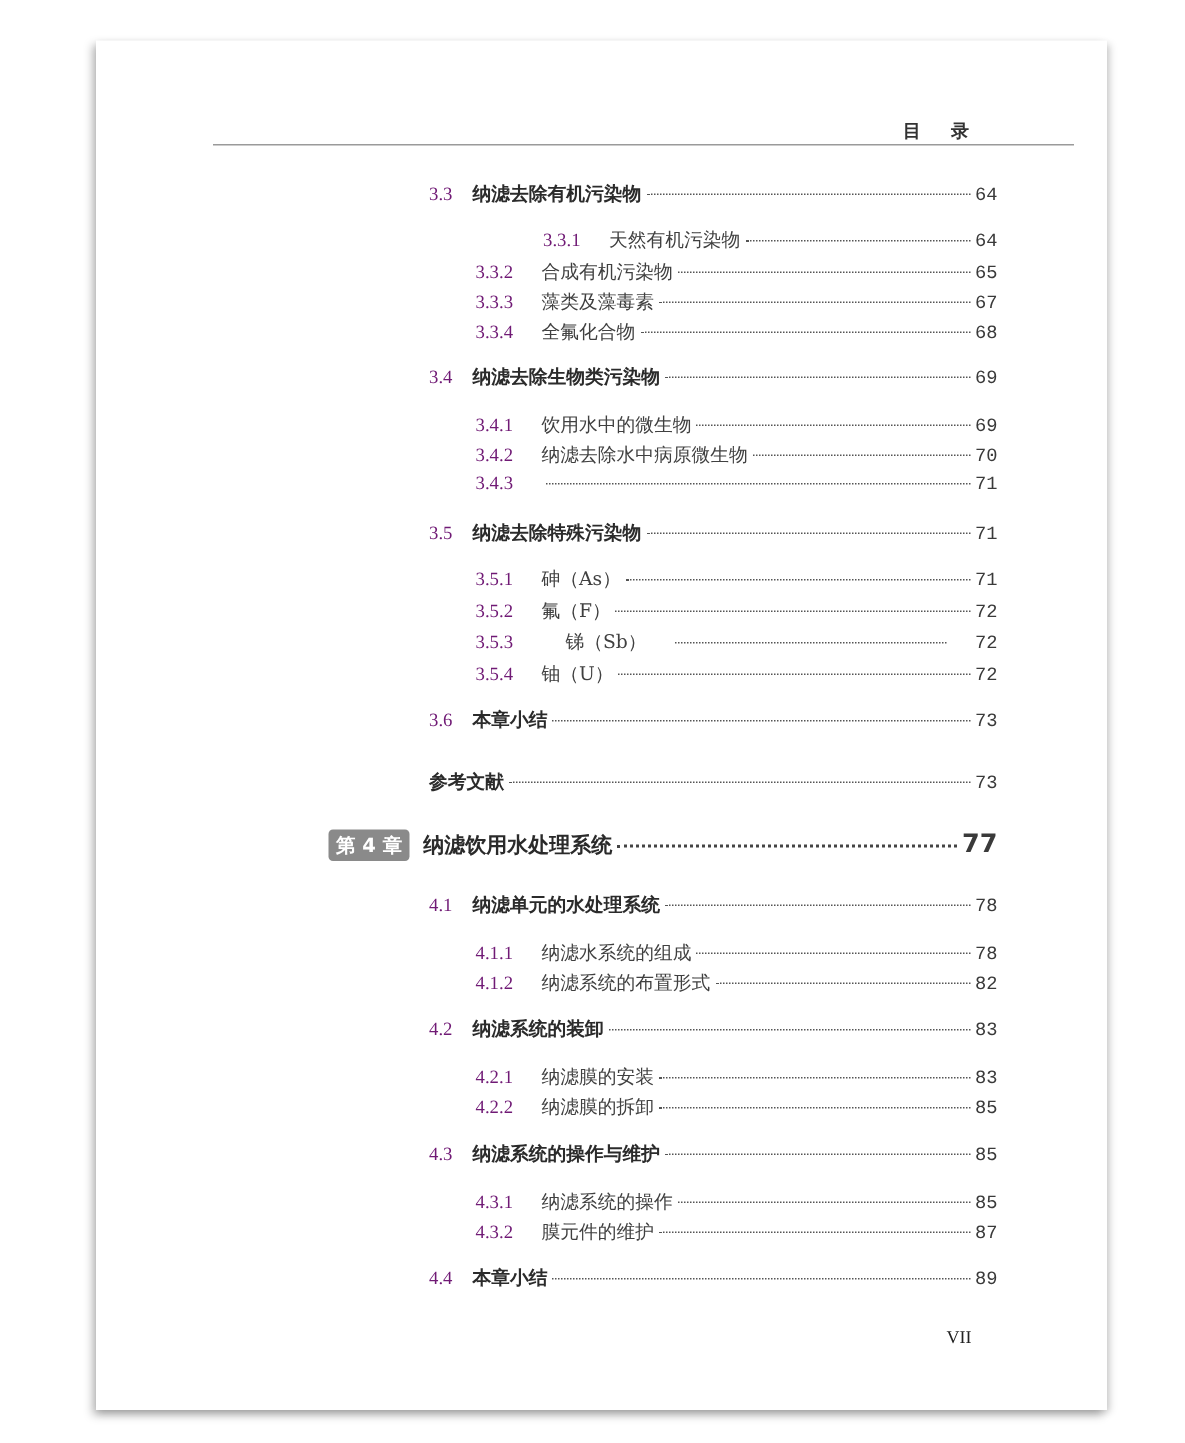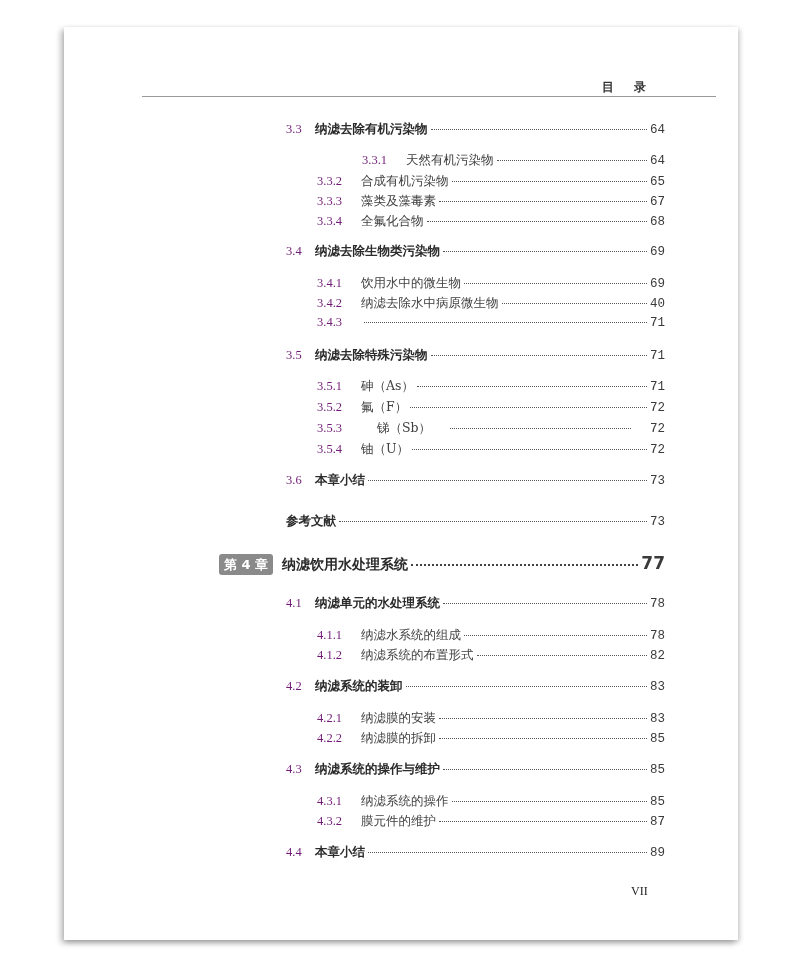--- a/index.html
+++ b/index.html
@@ -94,21 +94,21 @@
   <div class="row sub" style="left:253px; top:248px;">
     <span class="num">3.4.1</span>
     <span class="title">饮用水中的微生物</span>
     <span class="leader"></span>
     <span class="page-no">69</span>
   </div>
   <div class="row sub" style="left:253px; top:268px;">
     <span class="num">3.4.2</span>
     <span class="title">纳滤去除水中病原微生物</span>
     <span class="leader"></span>
-    <span class="page-no">40</span>
+    <span class="page-no">70</span>
   </div>
   <div class="row sub" style="left:253px; top:288px;">
     <span class="num">3.4.3</span>
     <span class="leader"></span>
     <span class="page-no">71</span>
   </div>
 
   <div class="row sec" style="left:222px; top:320px;">
     <span class="num">3.5</span>
     <span class="title">纳滤去除特殊污染物</span>

